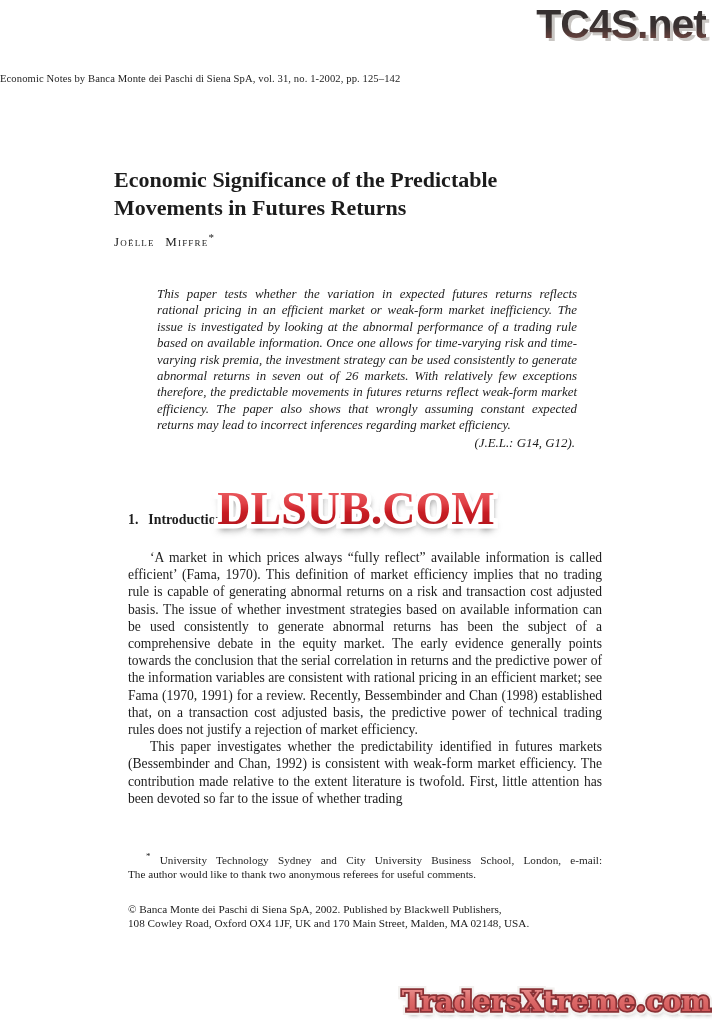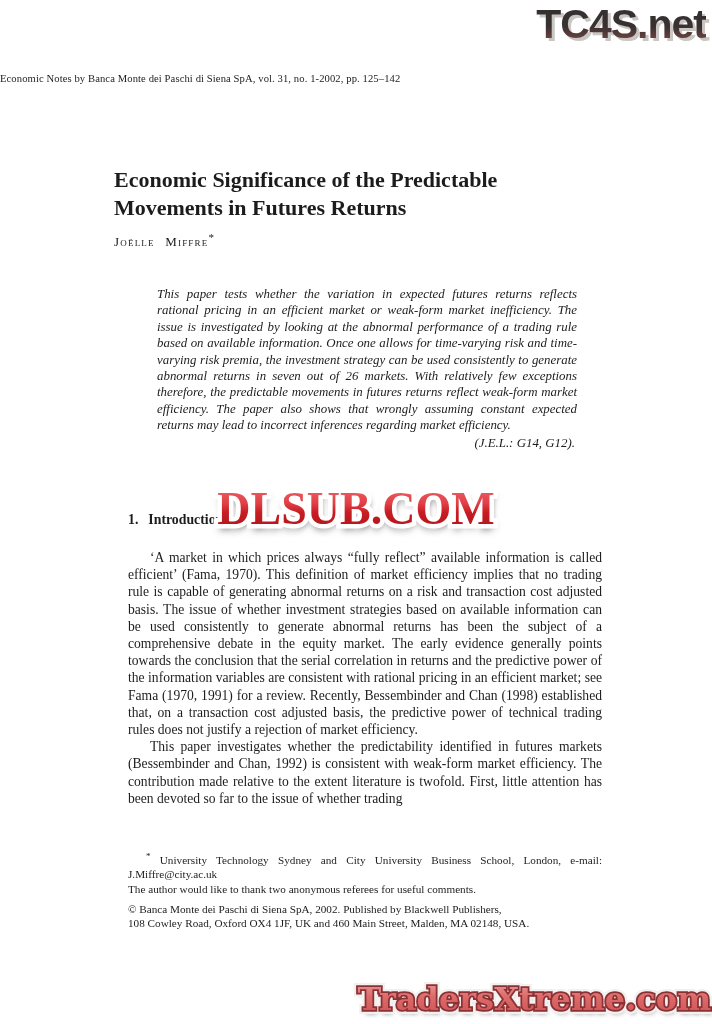--- a/index.html
+++ b/index.html
@@ -36,21 +36,21 @@
   .dlsub .fill {
     position:absolute; left:0; top:0;
     background:linear-gradient(180deg,#ee686c 0%,#e04046 38%,#c81c23 56%,#a8131a 100%);
     -webkit-background-clip:text; background-clip:text; color:transparent;
   }
 
   
   .tradersx {
     position:absolute; bottom:5px; right:1px; z-index:5;
     font-family:"DejaVu Serif", serif; font-weight:700;
-    font-size:32px; line-height:1.25; white-space:nowrap;margin-top:12px;
+    font-size:28px; line-height:1.25; white-space:nowrap;margin-top:12px;
   }
   .tradersx .outline {
     color:#f3f1ef; -webkit-text-stroke:8px #f3f1ef;
     text-shadow: 2px 4px 4px rgba(110,110,110,.7),
       -2px -2px 0 #f3f1ef, 2px -2px 0 #f3f1ef, -2px 2px 0 #f3f1ef, 2px 2px 0 #f3f1ef;
   }
   .tradersx .mid { position:absolute; left:0; top:0; color:#8a3135; -webkit-text-stroke:3.5px #8a3135; }
   .tradersx .fill {
     position:absolute; left:0; top:0;
     background:linear-gradient(180deg,#eda09e 0%,#dd6a69 45%,#cc4f52 100%);
@@ -125,27 +125,26 @@
     <span class="fill">DLSUB.COM</span>
   </div>
 
   <div class="bodytext">
     <p>‘A market in which prices always “fully reflect” available information is called efficient’ (Fama, 1970). This definition of market efficiency implies that no trading rule is capable of generating abnormal returns on a risk and transaction cost adjusted basis. The issue of whether investment strategies based on available information can be used consistently to generate abnormal returns has been the subject of a comprehensive debate in the equity market. The early evidence generally points towards the conclusion that the serial correlation in returns and the predictive power of the information variables are consistent with rational pricing in an efficient market; see Fama (1970, 1991) for a review. Recently, Bessembinder and Chan (1998) established that, on a transaction cost adjusted basis, the predictive power of technical trading rules does not justify a rejection of market efficiency.</p>
     <p>This paper investigates whether the predictability identified in futures markets (Bessembinder and Chan, 1992) is consistent with weak-form market efficiency. The contribution made relative to the extent literature is twofold. First, little attention has been devoted so far to the issue of whether trading</p>
   </div>
 
   <div class="footnote">
     <div class="fn-first"><sup>*</sup> <span>University Technology Sydney and City University Business School, London, e-mail:</span></div>
-    <div>J.Miffre@city.ac.uk</div>
     <div>The author would like to thank two anonymous referees for useful comments.</div>
   </div>
 
   <div class="copyright">
     <div>© Banca Monte dei Paschi di Siena SpA, 2002. Published by Blackwell Publishers,</div>
-    <div>108 Cowley Road, Oxford OX4 1JF, UK and 460 Main Street, Malden, MA 02148, USA.</div>
+    <div>108 Cowley Road, Oxford OX4 1JF, UK and 170 Main Street, Malden, MA 02148, USA.</div>
   </div>
 
   <div class="tradersx">
     <span class="outline">TradersXtreme.com</span>
     <span class="mid">TradersXtreme.com</span>
     <span class="fill">TradersXtreme.com</span>
   </div>
 
 </div>
 

